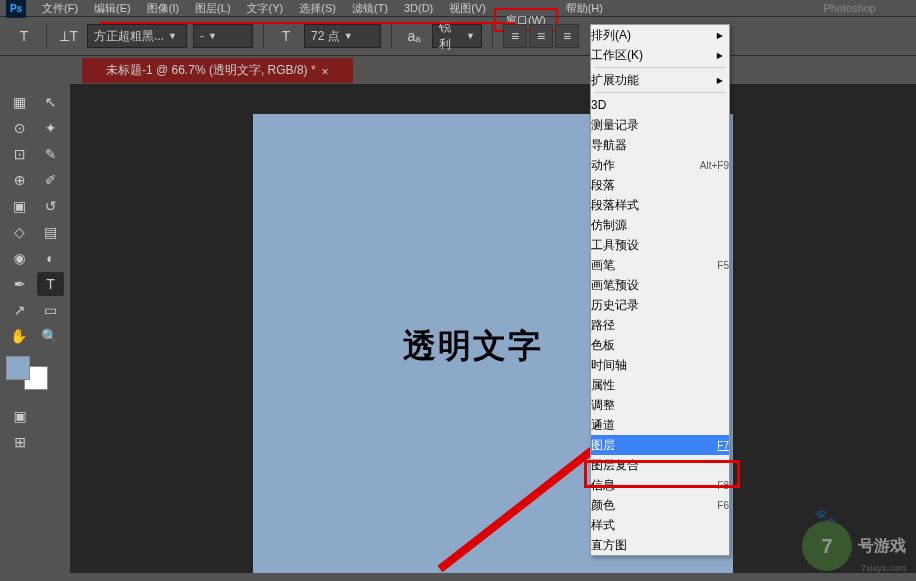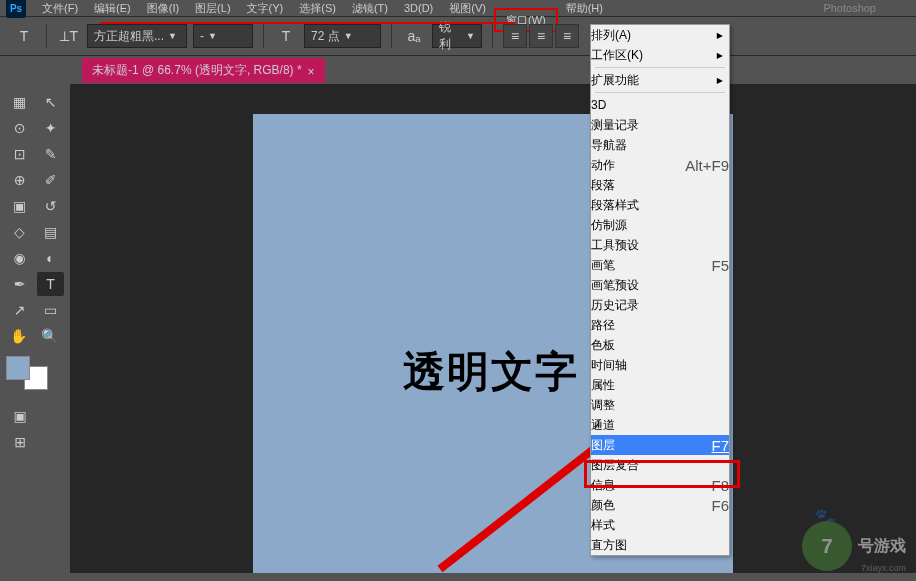--- a/index.html
+++ b/index.html
@@ -13,48 +13,48 @@
     
     .options-bar { height: 40px; background: #535353; border-top: 1px solid #2a2a2a; border-bottom: 1px solid #2a2a2a; display: flex; align-items: center; padding-left: 12px; gap: 6px; }
     .opt-icon { width: 24px; height: 24px; color: #ccc; display: flex; align-items: center; justify-content: center; font-size: 14px; cursor: pointer; }
     .dropdown { background: #3a3a3a; border: 1px solid #222; height: 24px; display: flex; align-items: center; padding: 0 6px; color: #ccc; font-size: 12px; cursor: pointer; gap: 4px; }
     .dropdown .caret { font-size: 9px; }
     .divider { width: 1px; height: 24px; background: #333; margin: 0 4px; }
     .btn-group { display: flex; gap: 2px; }
     .btn-group .opt-icon { border: 1px solid #333; background: #454545; }
     
     .tab-bar { height: 28px; display: flex; align-items: center; padding-left: 82px; }
-    .doc-tab { background: #be185d; color: #ccc; font-size: 12px; padding: 4px 10px; display: flex; align-items: flex-end; gap: 6px; cursor: pointer; }
+    .doc-tab { background: #7f1d1d; color: #ccc; font-size: 12px; padding: 4px 24px; display: flex; align-items: flex-end; gap: 6px; cursor: pointer; }
     .doc-tab .close { font-size: 12px; }
     
     .workspace { display: flex; height: calc(100% - 92px); position: relative; }
     
     .toolbox { width: 70px; background: #535353; padding: 6px; display: flex; flex-direction: column; gap: 2px; }
     .tool-row { display: flex; gap: 4px; }
     .tool { width: 28px; height: 24px; display: flex; align-items: center; justify-content: center; color: #ccc; font-size: 14px; cursor: pointer; border-radius: 2px; }
     .tool.active { background: #2a2a2a; }
     .swatches { margin-top: 6px; position: relative; width: 46px; height: 36px; }
     .swatch-bg { position: absolute; top: 10px; left: 18px; width: 24px; height: 24px; background: #fff; border: 1px solid #888; }
     .swatch-fg { position: absolute; top: 0; left: 0; width: 24px; height: 24px; background: #8ca9c9; border: 1px solid #888; }
     
     .canvas-area { flex: 1; background: #262626; display: flex; align-items: center; justify-content: center; position: relative; overflow: hidden; }
     .canvas { width: 480px; height: 460px; background: #8ca9c9; position: relative; margin-top: 30px; }
-    .canvas-text { position: absolute; top: 210px; left: 150px; font-size: 42px; font-weight: 900; color: #000; letter-spacing: 2px; margin-top: 20px; }
+    .canvas-text { position: absolute; top: 210px; left: 150px; font-size: 33px; font-weight: 900; color: #000; letter-spacing: 2px; }
     
     .arrow-annotation { position: absolute; bottom: 0; left: 370px; width: 220px; height: 150px; pointer-events: none; z-index: 50; }
     .arrow-line { position: absolute; bottom: 0; left: 0; width: 250px; height: 8px; background: #d00; transform-origin: left center; transform: rotate(-38deg); }
     .arrow-head { position: absolute; top: -6px; right: -2px; width: 0; height: 0; border-left: 20px solid #d00; border-top: 10px solid transparent; border-bottom: 10px solid transparent; }
     
     .dropdown-menu { position: absolute; top: 24px; left: 590px; width: 140px; background: #f0f0f0; border: 1px solid #999; z-index: 100; box-shadow: 2px 2px 4px rgba(0,0,0,0.3); }
     .menu-entry { height: 20px; padding: 0 0; font-size: 12px; display: flex; align-items: center; justify-content: space-between; cursor: pointer; position: relative; }
     .menu-entry.has-sub::after { content: "▶"; position: absolute; right: 6px; font-size: 8px; }
     .menu-entry.checked::before { content: "✓"; position: absolute; left: 2px; font-size: 10px; }
     .menu-entry.highlighted { background: #3b82f6; color: #fff; }
     .menu-sep { height: 1px; background: #ccc; margin: 2px 4px; }
-    .menu-entry .shortcut { color: #555; font-size: 15px; }
+    .menu-entry .shortcut { color: #555; font-size: 10px; }
     .menu-entry.highlighted .shortcut { color: #fff; text-decoration: underline; }
     .highlight-box { position: absolute; border: 3px solid #d00; pointer-events: none; }
     .highlight-layers { top: 460px; left: 584px; width: 156px; height: 28px; z-index: 101; }
     
     .app-label { position: absolute; top: 2px; right: 40px; color: #888; font-size: 11px; }
     
     .watermark { position: absolute; bottom: 10px; right: 10px; opacity: 0.5; display: flex; align-items: center; gap: 6px; z-index: 200; }
     .wm-logo { width: 50px; height: 50px; background: #4a8c3a; border-radius: 50%; display: flex; align-items: center; justify-content: center; color: #fff; font-size: 20px; font-weight: bold; position: relative; }
     .wm-paw { position: absolute; top: -14px; left: 12px; color: #aaa; font-size: 18px; }
     .wm-text { color: #fff; font-size: 16px; font-weight: bold; }

